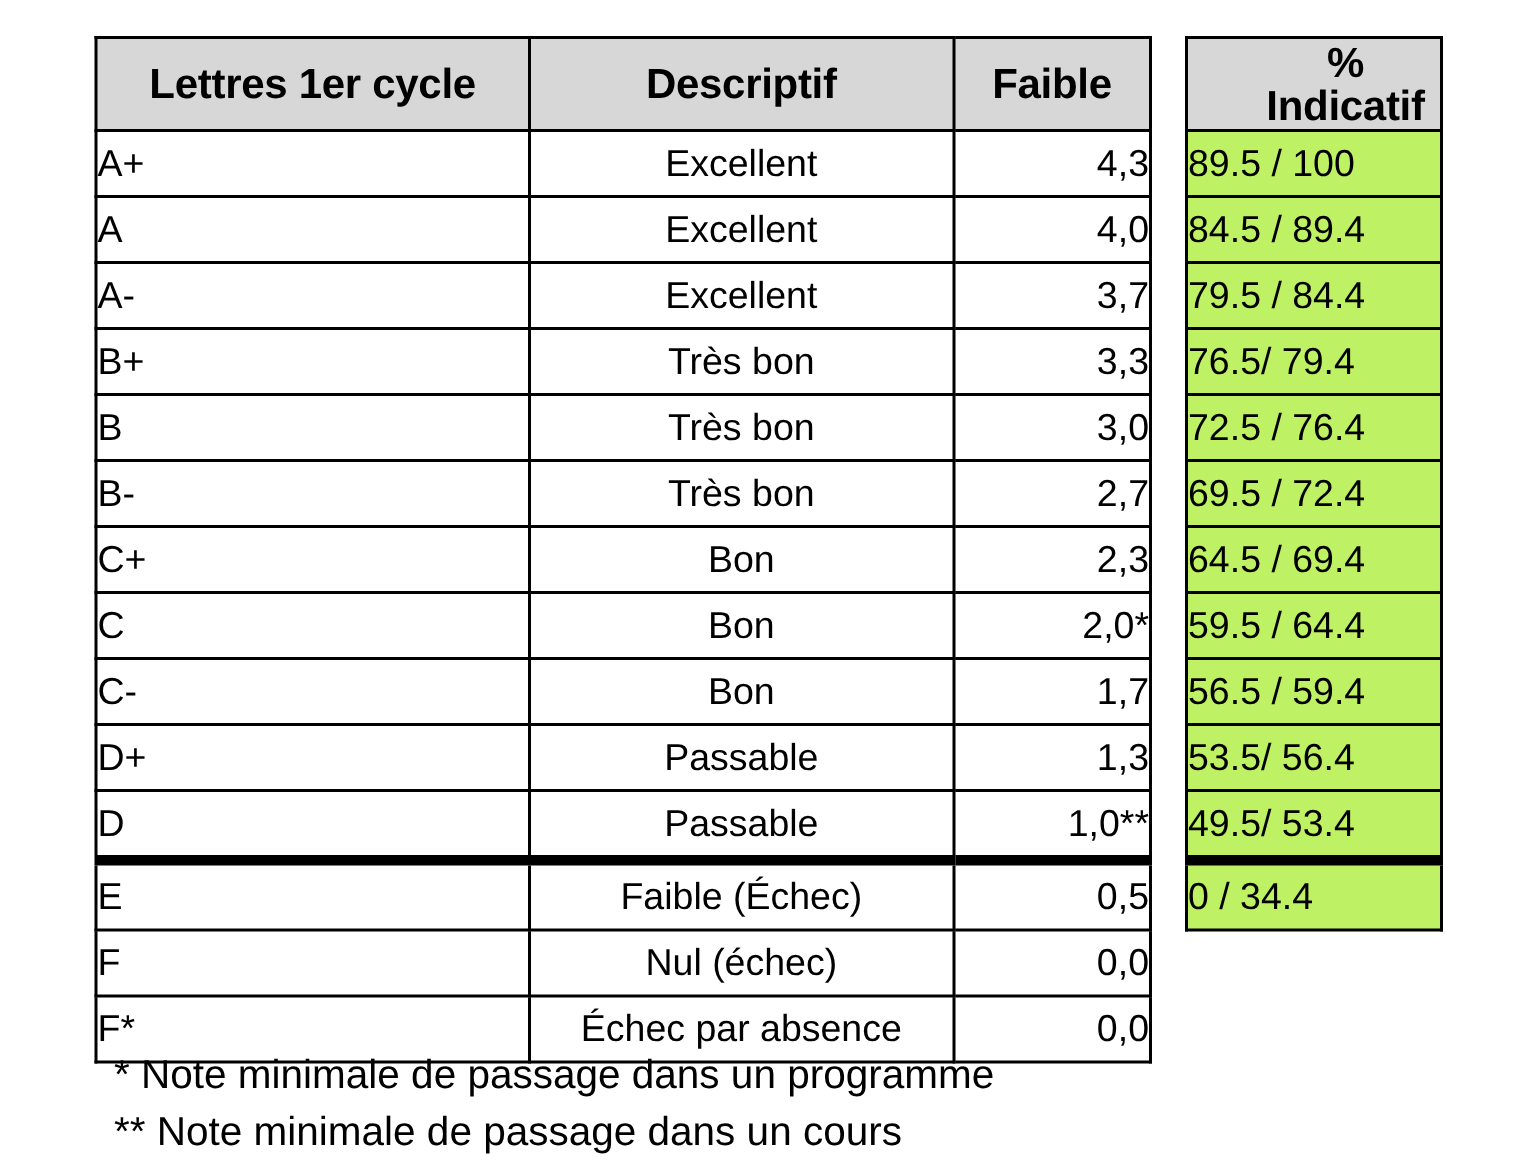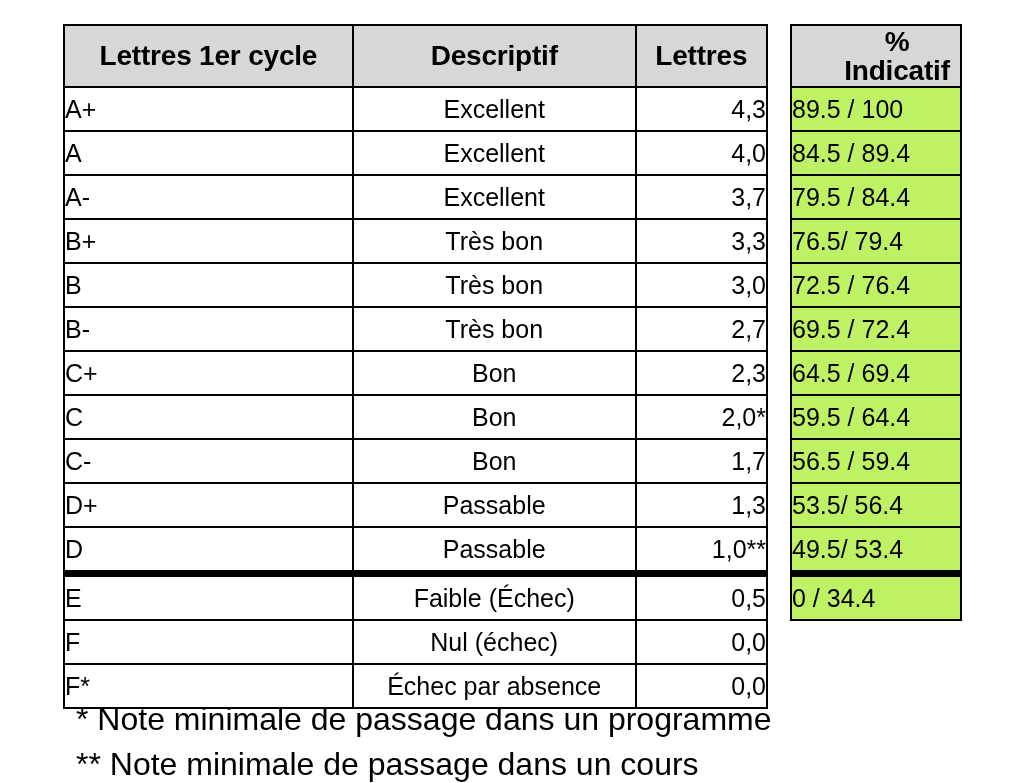--- a/index.html
+++ b/index.html
@@ -105,41 +105,41 @@
   }
 
   
   .footnotes {
     position: absolute;
     left: 76px;
     top: 697px;
     width: 840px;
   }
   .footnote {
-    font-size: 32px;
+    font-size: 27px;
     line-height: 1.42;
     white-space: nowrap;
   }
 </style>
 </head>
 <body>
 
 <div id="page">
 
   <table class="grade-table">
     <colgroup>
       <col class="col-letter">
       <col class="col-desc">
       <col class="col-points">
     </colgroup>
     <thead>
       <tr>
         <th>Lettres 1er cycle</th>
         <th>Descriptif</th>
-        <th>Lettres</th>
+        <th>Faible</th>
       </tr>
     </thead>
     <tbody id="grade-body">
         <tr class="row">
           <td class="cell-letter">A+</td>
           <td class="cell-desc">Excellent</td>
           <td class="cell-points">4,3</td>
         </tr>
         <tr class="row">
           <td class="cell-letter">A</td>

